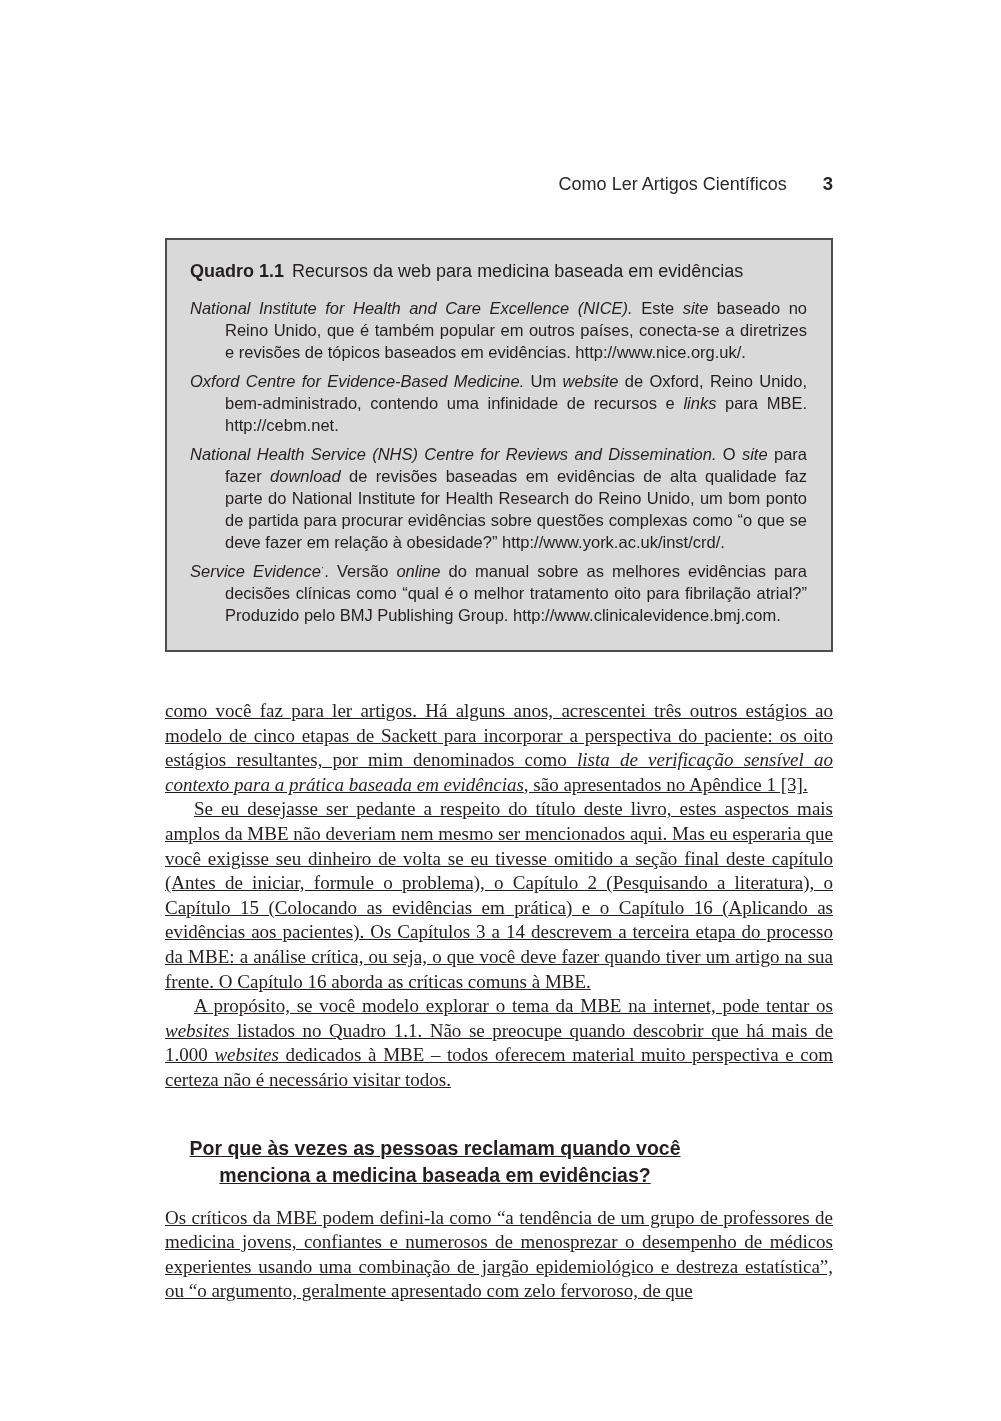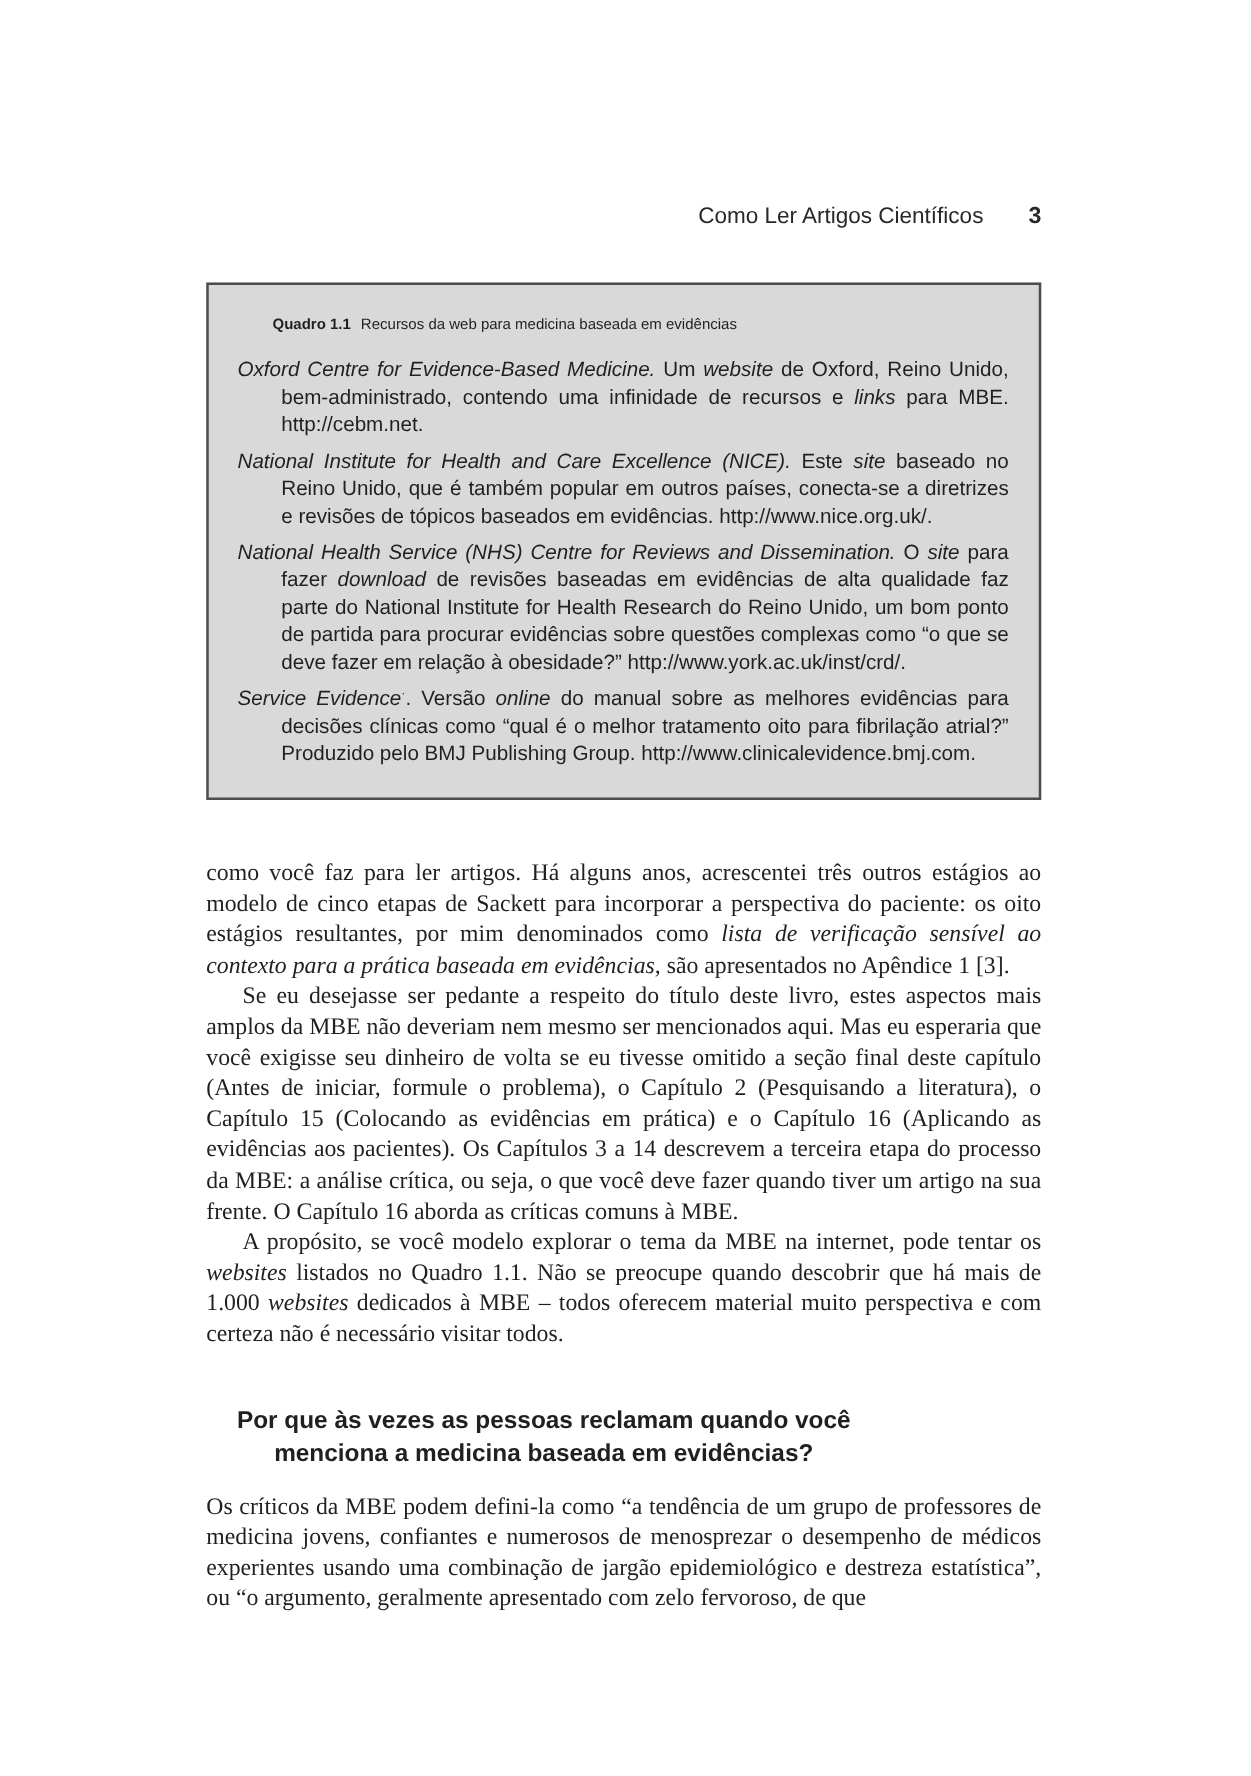--- a/index.html
+++ b/index.html
@@ -6,21 +6,21 @@
   html,body { background:#ffffff; }
   .page {
     position:relative;
     width:1001px; height:1421px;
     background:#ffffff;
     color:#231f20;
     overflow:hidden;
   }
   .content {
     position:absolute;
-    left:165px; top:0;
+    left:165px; top:12px;
     width:668px;
   }
   
   .page-header {
     margin-top:161px;
     text-align:right;
     font-family:"Liberation Sans", sans-serif;
     font-size:18px;
     line-height:22px;
     color:#2a2728;
@@ -34,42 +34,42 @@
   .quadro {
     margin-top:43px;
     background:#d9d9da;
     border:2px solid #4d4d4f;
     padding:20px 24px 24px 23px;
     font-family:"Liberation Sans", sans-serif;
     font-size:16.5px;
     line-height:22px;
   }
   .quadro-title {
-    font-size:12px;
+    font-size:18px;
     line-height:22px;
     margin-bottom:15px;
-    margin-left:28px;
   }
   .quadro-title .q-label { font-weight:bold; margin-right:8px; }
   .q-entry {
     padding-left:35px;
     text-indent:-35px;
     text-align:justify;
     margin-bottom:7px;
   }
   .q-entry:last-child { margin-bottom:0; }
   .q-entry i { font-style:italic; }
   .q-entry sup { font-size:10px; line-height:0; }
   
   .body-text {
     margin-top:47px;
     font-family:"Liberation Serif", serif;
     font-size:19px;
     line-height:24.6px;
     text-align:justify;
+    text-decoration:underline;
   }
   .para { text-align:justify; }
   .para.indent { text-indent:29px; }
   .para i { font-style:italic; }
   .section-heading {
     font-family:"Liberation Sans", sans-serif;
     font-weight:bold;
     font-size:19.5px;
     line-height:27px;
     max-width:540px;
@@ -86,22 +86,22 @@
   <div class="content">
 
     <div class="page-header">
       <span class="running-head">Como Ler Artigos Científicos</span><span class="pageno">3</span>
     </div>
 
     <div class="quadro">
       <div class="quadro-title">
         <span class="q-label">Quadro 1.1</span><span class="q-title-text">Recursos da web para medicina baseada em evidências</span>
       </div>
+      <div class="q-entry"><i>National Institute for Health and Care Excellence (NICE).</i><span> Este </span><i>site</i><span> baseado no Reino Unido, que é também popular em outros países, conecta-se a diretrizes e revisões de tópicos baseados em evidências. http://www.nice.org.uk/.</span></div>
       <div class="q-entry"><i>Oxford Centre for Evidence-Based Medicine.</i><span> Um </span><i>website</i><span> de Oxford, Reino Unido, bem-administrado, contendo uma infinidade de recursos e </span><i>links</i><span> para MBE. http://cebm.net.</span></div>
-      <div class="q-entry"><i>National Institute for Health and Care Excellence (NICE).</i><span> Este </span><i>site</i><span> baseado no Reino Unido, que é também popular em outros países, conecta-se a diretrizes e revisões de tópicos baseados em evidências. http://www.nice.org.uk/.</span></div>
       <div class="q-entry"><i>National Health Service (NHS) Centre for Reviews and Dissemination.</i><span> O </span><i>site</i><span> para fazer </span><i>download</i><span> de revisões baseadas em evidências de alta qualidade faz parte do National Institute for Health Research do Reino Unido, um bom ponto de partida para procurar evidências sobre questões complexas como “o que se deve fazer em relação à obesidade?” http://www.york.ac.uk/inst/crd/.</span></div>
       <div class="q-entry"><i>Service Evidence</i><sup>·</sup><span>. Versão </span><i>online</i><span> do manual sobre as melhores evidências para decisões clínicas como “qual é o melhor tratamento oito para fibrilação atrial?” Produzido pelo BMJ Publishing Group. http://www.clinicalevidence.bmj.com.</span></div>
     </div>
 
     <div class="body-text">
       <p class="para"><span>como você faz para ler artigos. Há alguns anos, acrescentei três outros estágios ao modelo de cinco etapas de Sackett para incorporar a perspectiva do paciente: os oito estágios resultantes, por mim denominados como </span><i>lista de verificação sensível ao contexto para a prática baseada em evidências</i><span>, são apresentados no Apêndice 1 [3].</span></p>
       <p class="para indent"><span>Se eu desejasse ser pedante a respeito do título deste livro, estes aspectos mais amplos da MBE não deveriam nem mesmo ser mencionados aqui. Mas eu esperaria que você exigisse seu dinheiro de volta se eu tivesse omitido a seção final deste capítulo (Antes de iniciar, formule o problema), o Capítulo 2 (Pesquisando a literatura), o Capítulo 15 (Colocando as evidências em prática) e o Capítulo 16 (Aplicando as evidências aos pacientes). Os Capítulos 3 a 14 descrevem a terceira etapa do processo da MBE: a análise crítica, ou seja, o que você deve fazer quando tiver um artigo na sua frente. O Capítulo 16 aborda as críticas comuns à MBE.</span></p>
       <p class="para indent"><span>A propósito, se você modelo explorar o tema da MBE na internet, pode tentar os </span><i>websites</i><span> listados no Quadro 1.1. Não se preocupe quando descobrir que há mais de 1.000 </span><i>websites</i><span> dedicados à MBE – todos oferecem material muito perspectiva e com certeza não é necessário visitar todos.</span></p>
 
       <h2 class="section-heading">Por que às vezes as pessoas reclamam quando você menciona a medicina baseada em evidências?</h2>

